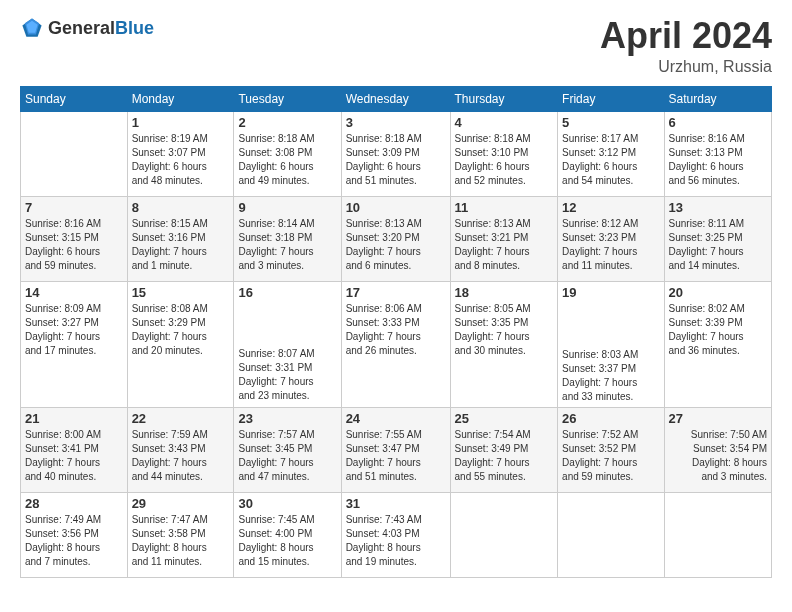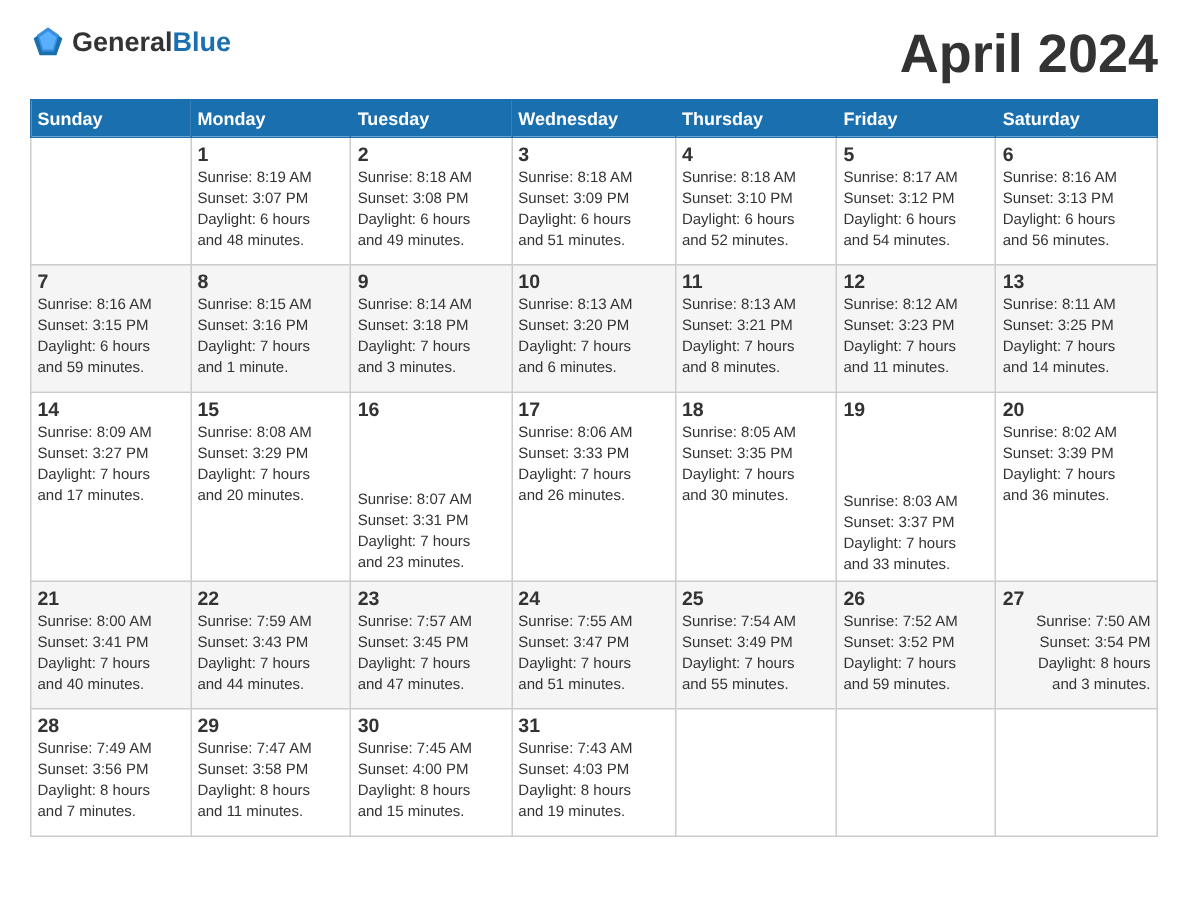--- a/index.html
+++ b/index.html
@@ -58,21 +58,21 @@
       width: 100%;
       border-collapse: collapse;
       font-size: 11px;
     }
     .calendar th {
       background: #1a6faf;
       color: #fff;
       padding: 5px 4px;
       text-align: left;
       font-size: 12px;
-      font-weight: bold;
+      font-weight: normal;
       border: 1px solid #1a6faf;
     }
     .calendar td {
       border: 1px solid #ccc;
       vertical-align: top;
       padding: 3px 4px;
       width: 113px;
       height: 85px;
     }
     .day-number {
@@ -104,20 +104,21 @@
         <polygon points="15,3 27,12 22,26 8,26 3,12" fill="#1a6faf"></polygon>
         <polygon points="15,3 24,9 20,23 10,23 6,9" fill="#3a8fdf"></polygon>
         <polygon points="15,6 22,11 19,21 11,21 8,11" fill="#5aafff"></polygon>
       </svg>
       <div>
         <span class="logo-text-general">General</span><span class="logo-text-blue">Blue</span>
       </div>
     </div>
     <div class="title-area">
       <div class="month-title">April 2024</div>
+      <div class="location">Urzhum, Russia</div>
     </div>
   </div>
 
   <table class="calendar">
     <thead>
       <tr>
         <th>Sunday</th>
         <th>Monday</th>
         <th>Tuesday</th>
         <th>Wednesday</th>

